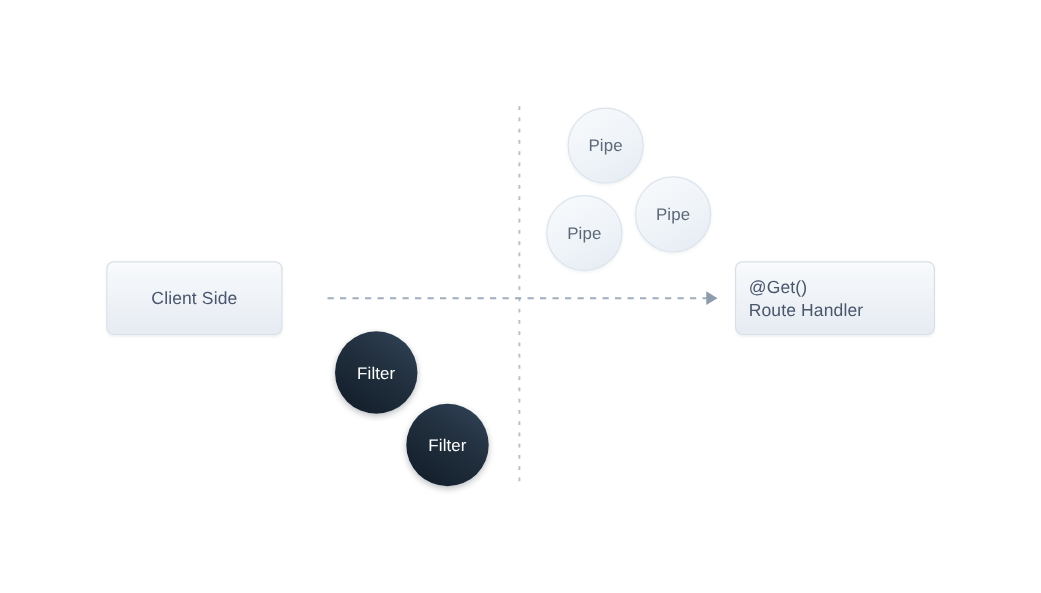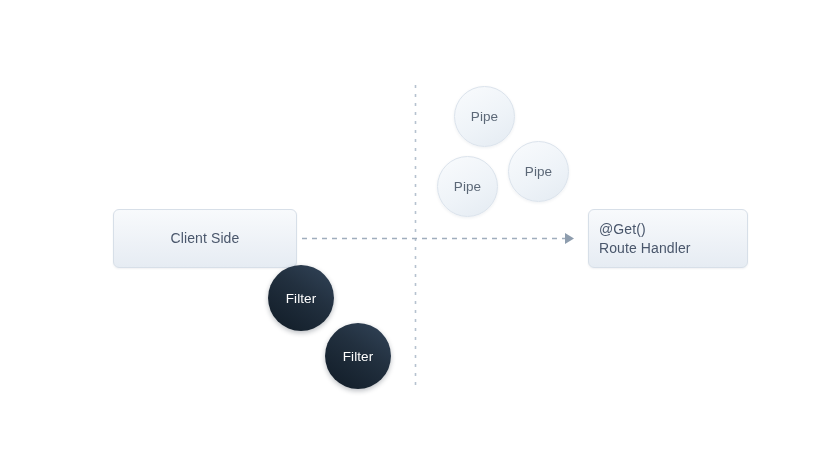--- a/index.html
+++ b/index.html
@@ -40,24 +40,23 @@
     text-align: center;
   }
   .node-box .line {
     display: block;
     white-space: pre;
   }
 
   #client-side-node {
     left: 85px;
     top: 209px;
-    width: 184px;
+    width: 141px;
     height: 59px;
     align-items: center;
-    margin-left: 28px;
   }
   #route-handler-node {
     left: 588px;
     top: 209px;
     width: 160px;
     height: 59px;
     align-items: flex-start;
     padding-left: 10px;
   }
   #route-handler-node .line { text-align: left; }

